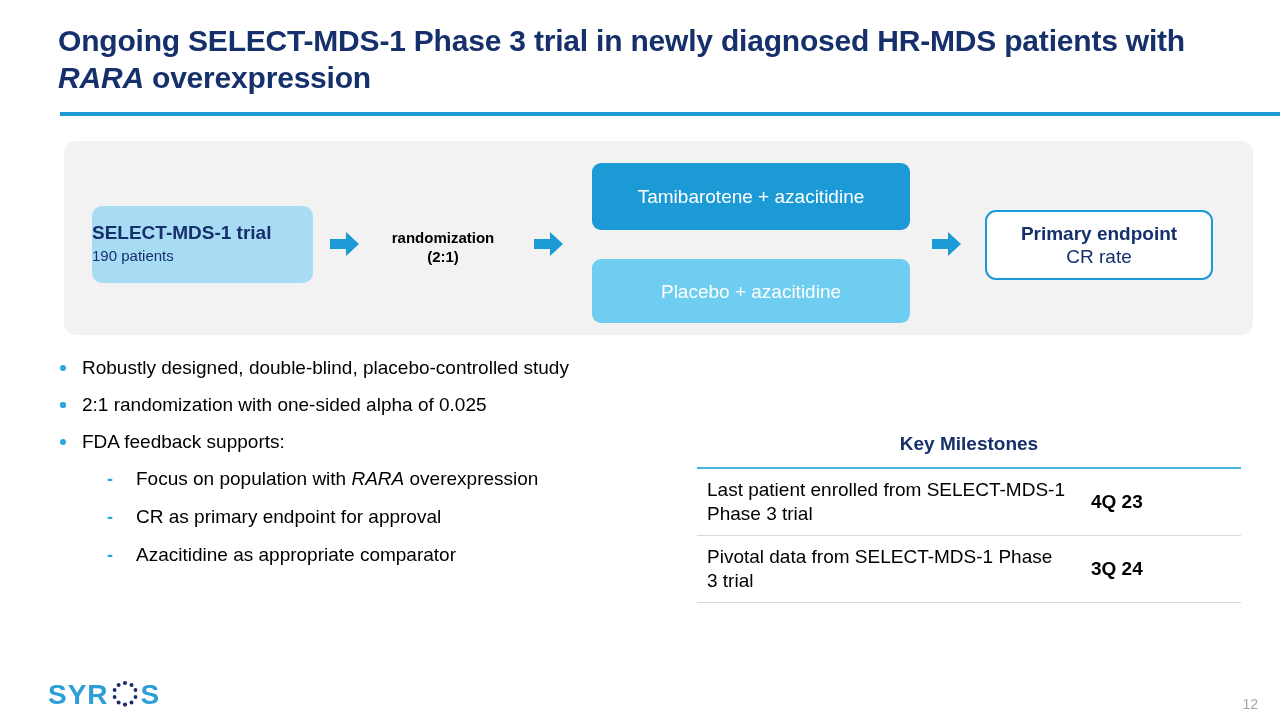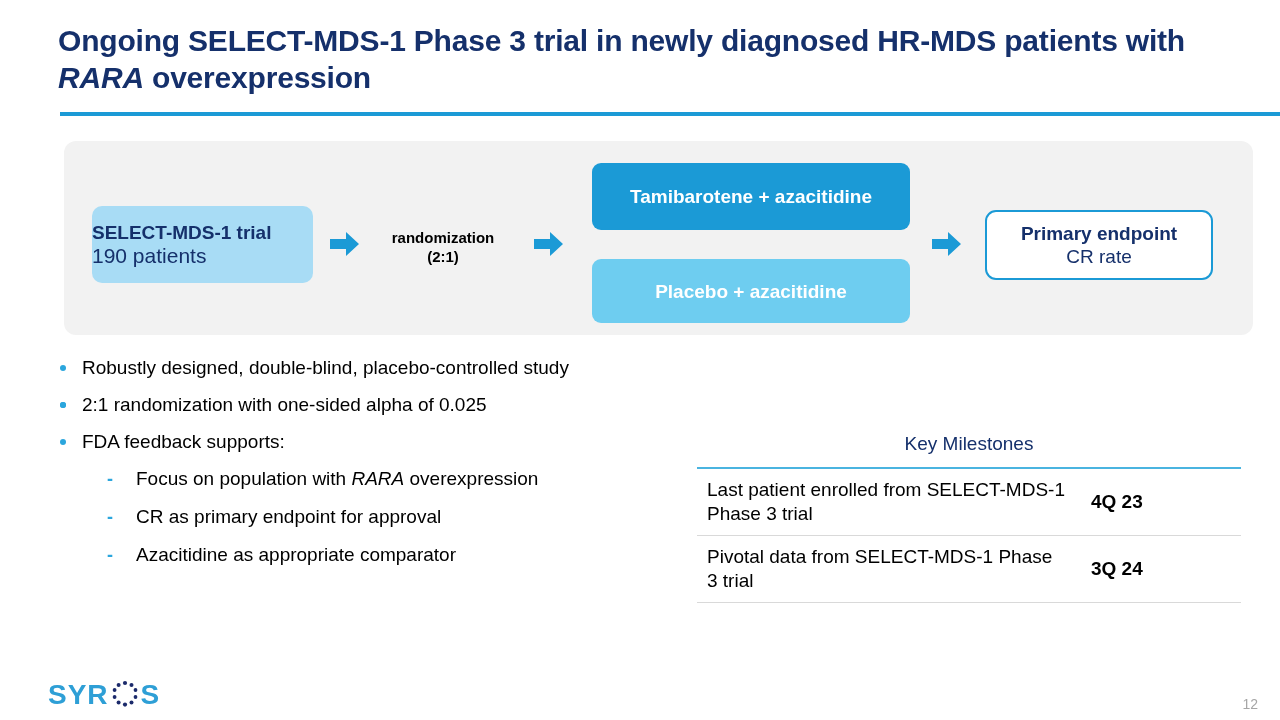--- a/index.html
+++ b/index.html
@@ -63,21 +63,21 @@
     justify-content: center;
     color: #15306b;
     text-align: center;
   }
   .trial-box .line1 {
     font-size: 19px;
     font-weight: bold;
     line-height: 23px;
   }
   .trial-box .line2 {
-    font-size: 21px;
+    font-size: 15px;
     line-height: 24px;
   }
 
   .arrow {
     position: absolute;
     width: 30px;
     height: 26px;
     color: #1b9ad6;
   }
   .arrow svg { display: block; width: 30px; height: 26px; }
@@ -101,21 +101,21 @@
     position: absolute;
     left: 592px;
     width: 318px;
     border-radius: 9px;
     display: flex;
     align-items: center;
     justify-content: center;
     text-align: center;
     color: #ffffff;
     font-size: 19px;
-    font-weight: bold;
+    font-weight: normal;
     line-height: 25px;
   }
   .arm-treatment {
     top: 163px;
     height: 67px;
     background: #1b9ad6;
   }
   .arm-placebo {
     top: 259px;
     height: 64px;
@@ -187,21 +187,21 @@
   
   .milestones {
     position: absolute;
     left: 697px;
     top: 433px;
     width: 544px;
   }
   .milestones-title {
     text-align: center;
     font-size: 19px;
-    font-weight: normal;
+    font-weight: bold;
     color: #15306b;
     margin-bottom: 12px;
   }
   .milestones table {
     width: 100%;
     border-collapse: collapse;
   }
   .milestones td {
     font-size: 19px;
     line-height: 24px;

